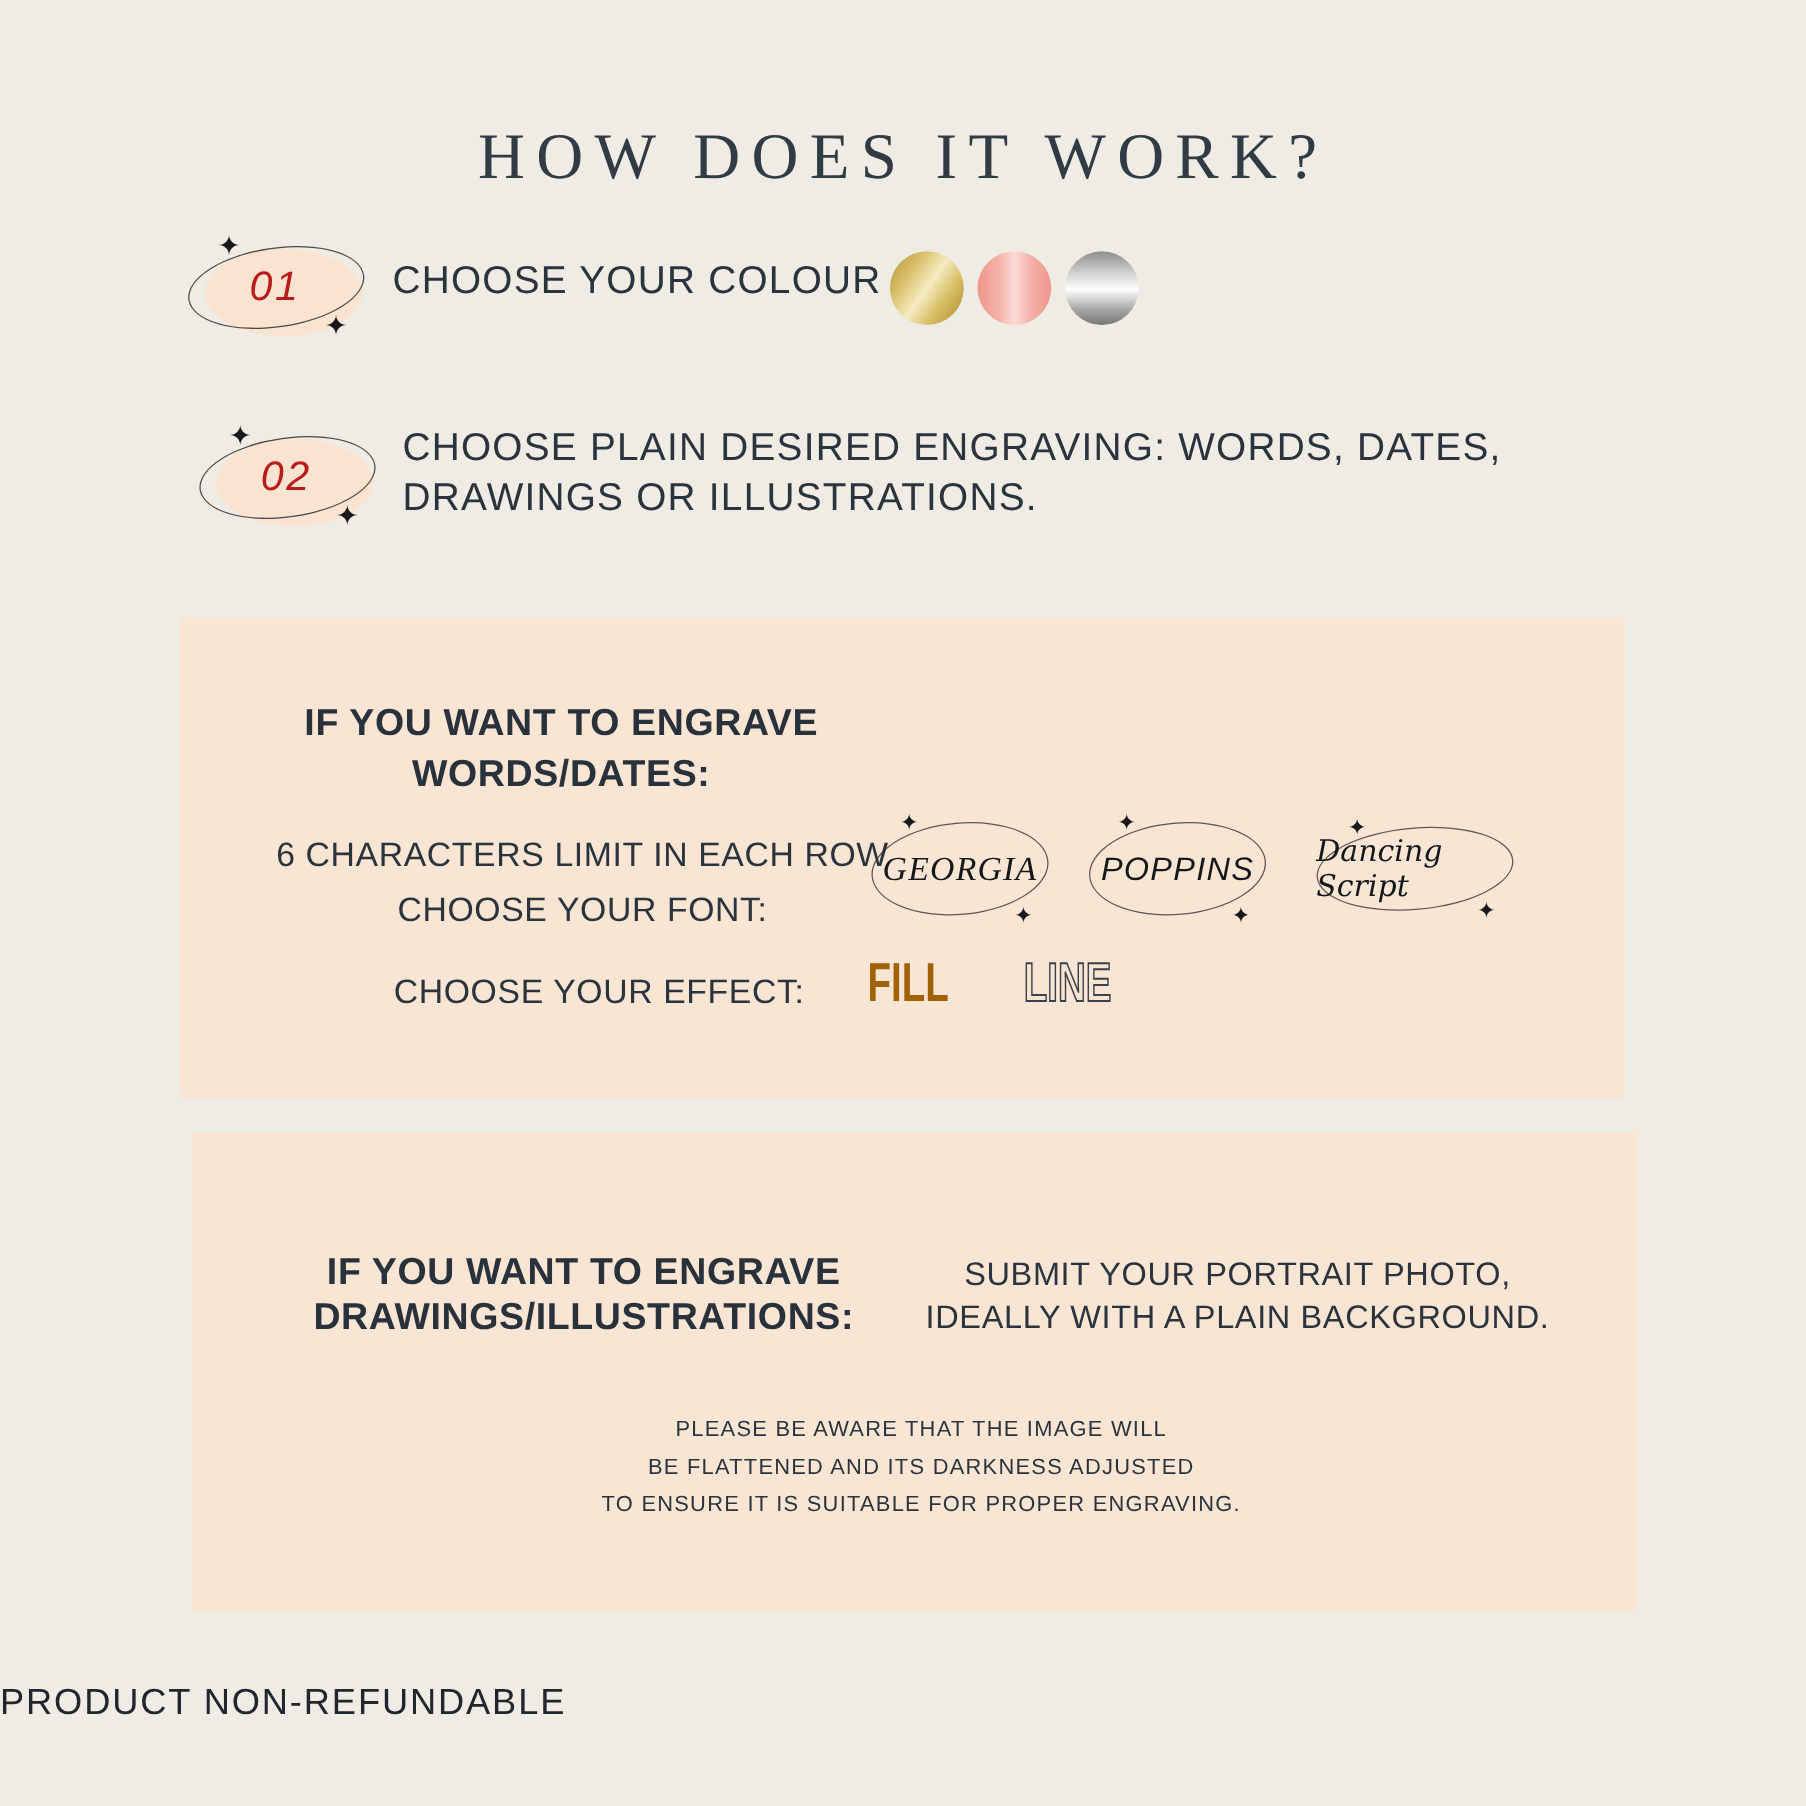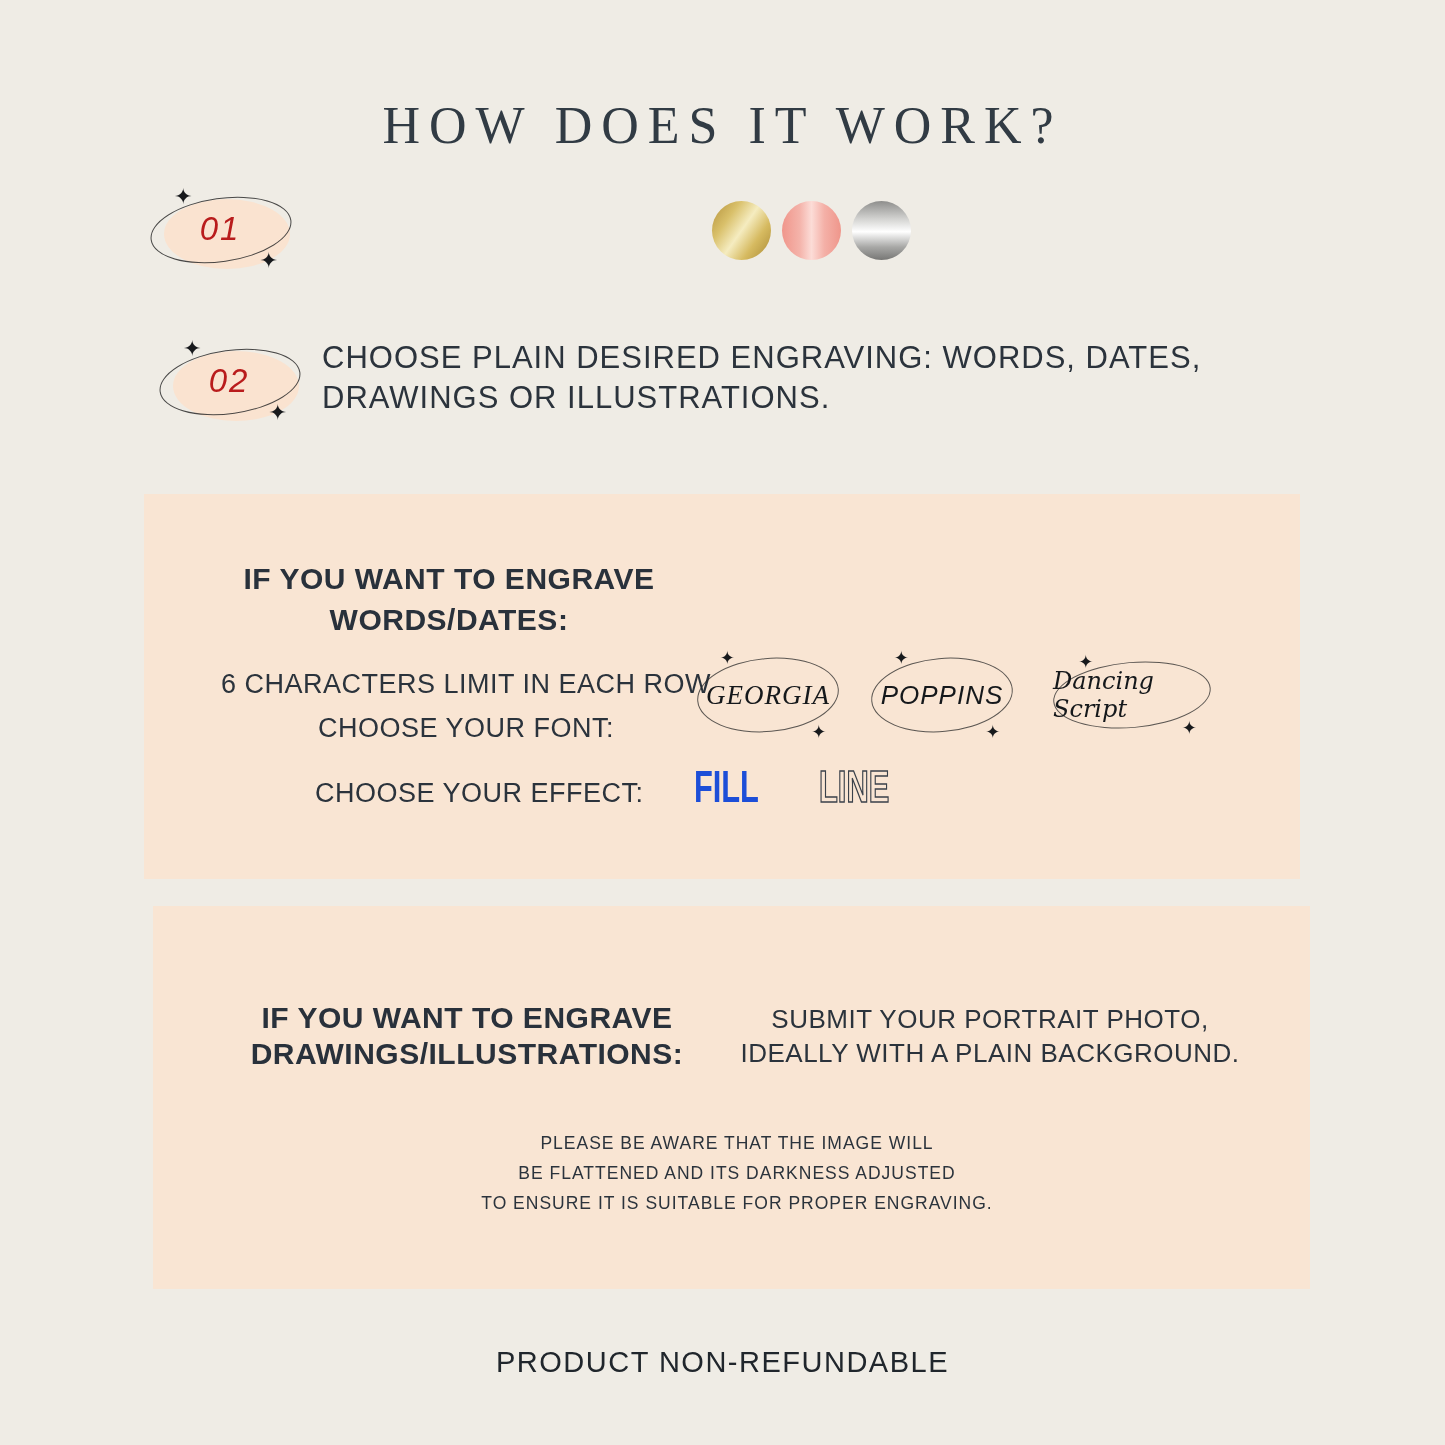--- a/index.html
+++ b/index.html
@@ -61,45 +61,46 @@
   .font-ellipse .s2{right:9%;bottom:-9px;font-size:18px;}
   #fe-georgia{left:553px;top:164px;width:142px;height:74px;}
   #fe-georgia .fe-label{font-family:"Liberation Serif",serif;font-size:27px;letter-spacing:1px;}
   #fe-poppins{left:727px;top:164px;width:142px;height:74px;}
   #fe-poppins .fe-label{font-size:26px;letter-spacing:1px;}
   #fe-dancing{left:909px;top:168px;width:158px;height:66px;}
   #fe-dancing .fe-label{font-family:"DejaVu Serif",serif;font-style:italic;font-size:24px;}
 
   
   #effect-label{left:171px;top:284px;font-size:27px;letter-spacing:.5px;color:#2b333c;position:absolute;}
-  .effect{position:absolute;top:268px;text-align:center;font-weight:bold;font-size:44px;color:#1d4ed8;}
+  .effect{position:absolute;top:268px;text-align:center;font-weight:bold;font-size:44px;color:#a16207;}
   .effect>span{display:inline-block;transform:scaleX(.70);transform-origin:center;}
   #effect-fill{left:520px;width:125px;}
   #effect-line{left:645px;width:130px;color:transparent;-webkit-text-stroke:1.6px #3a414a;}
 
   
   .footer-note{
-    position:absolute;top:1346px;left:0;width:100%;text-align:center;
+    position:absolute;top:1346px;left:0;width:100%;
     font-size:29px;letter-spacing:1.5px;color:#20262c;
   }
 </style>
 </head>
 <body>
 
 <div id="canvas">
 
   <div class="page-title">HOW DOES IT WORK?</div>
 
   <div class="badge" style="left:148px;top:190px;">
     <div class="badge-fill"></div>
     <div class="badge-outline"></div>
     <span class="spark s1">✦</span>
     <span class="spark s2">✦</span>
     <span class="badge-num">01</span>
   </div>
+  <div class="step-label" style="left:314px;top:204px;">CHOOSE YOUR COLOUR</div>
 
   <div class="swatches">
     <div class="swatch" style="background: linear-gradient(125deg, rgb(179, 144, 58) 0%, rgb(217, 192, 106) 28%, rgb(245, 236, 192) 50%, rgb(214, 186, 96) 72%, rgb(169, 137, 52) 100%);"></div>
     <div class="swatch" style="background: linear-gradient(90deg, rgb(240, 150, 139) 0%, rgb(244, 179, 170) 30%, rgb(252, 220, 215) 50%, rgb(244, 176, 167) 72%, rgb(239, 150, 139) 100%);"></div>
     <div class="swatch" style="background: linear-gradient(rgb(142, 142, 140) 0%, rgb(210, 210, 208) 30%, rgb(255, 255, 255) 52%, rgb(168, 168, 166) 78%, rgb(119, 119, 117) 100%);"></div>
   </div>
 
   <div class="badge" style="left:157px;top:342px;">
     <div class="badge-fill"></div>
     <div class="badge-outline"></div>

